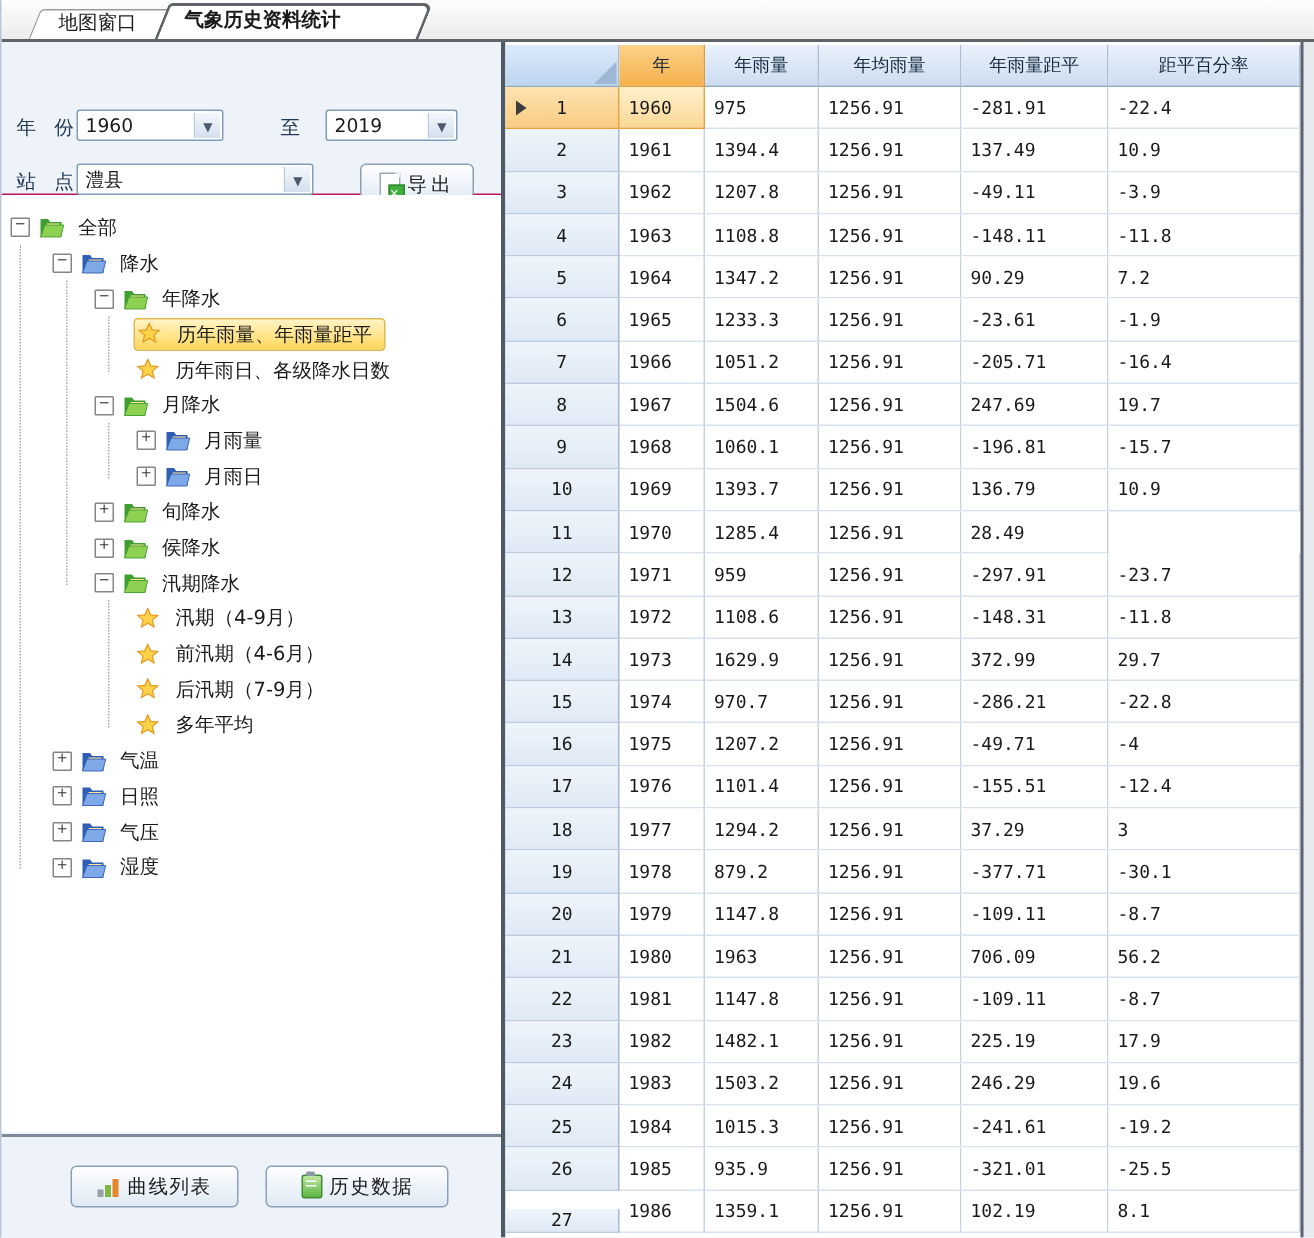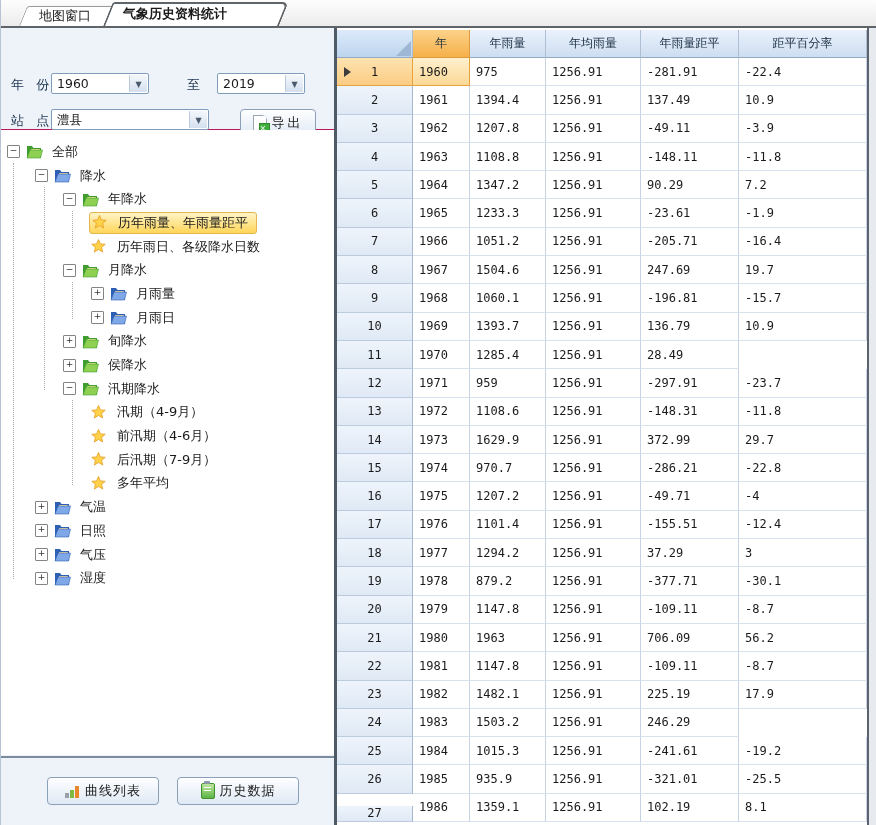--- a/index.html
+++ b/index.html
@@ -537,20 +537,21 @@
         <div class="dcell" style="width: 95px;">1256.91</div>
         <div class="dcell" style="width: 98px;">225.19</div>
         <div class="dcell" style="width: 128px;">17.9</div>
       </div>
       <div class="drow trow">
         <div class="dcell rownum" style="width: 76px;">24</div>
         <div class="dcell c1" style="width: 57px;">1983</div>
         <div class="dcell" style="width: 76px;">1503.2</div>
         <div class="dcell" style="width: 95px;">1256.91</div>
         <div class="dcell" style="width: 98px;">246.29</div>
+        <div class="dcell" style="width: 128px;">19.6</div>
       </div>
       <div class="drow trow">
         <div class="dcell rownum" style="width: 76px;">25</div>
         <div class="dcell c1" style="width: 57px;">1984</div>
         <div class="dcell" style="width: 76px;">1015.3</div>
         <div class="dcell" style="width: 95px;">1256.91</div>
         <div class="dcell" style="width: 98px;">-241.61</div>
         <div class="dcell" style="width: 128px;">-19.2</div>
       </div>
       <div class="drow trow">

